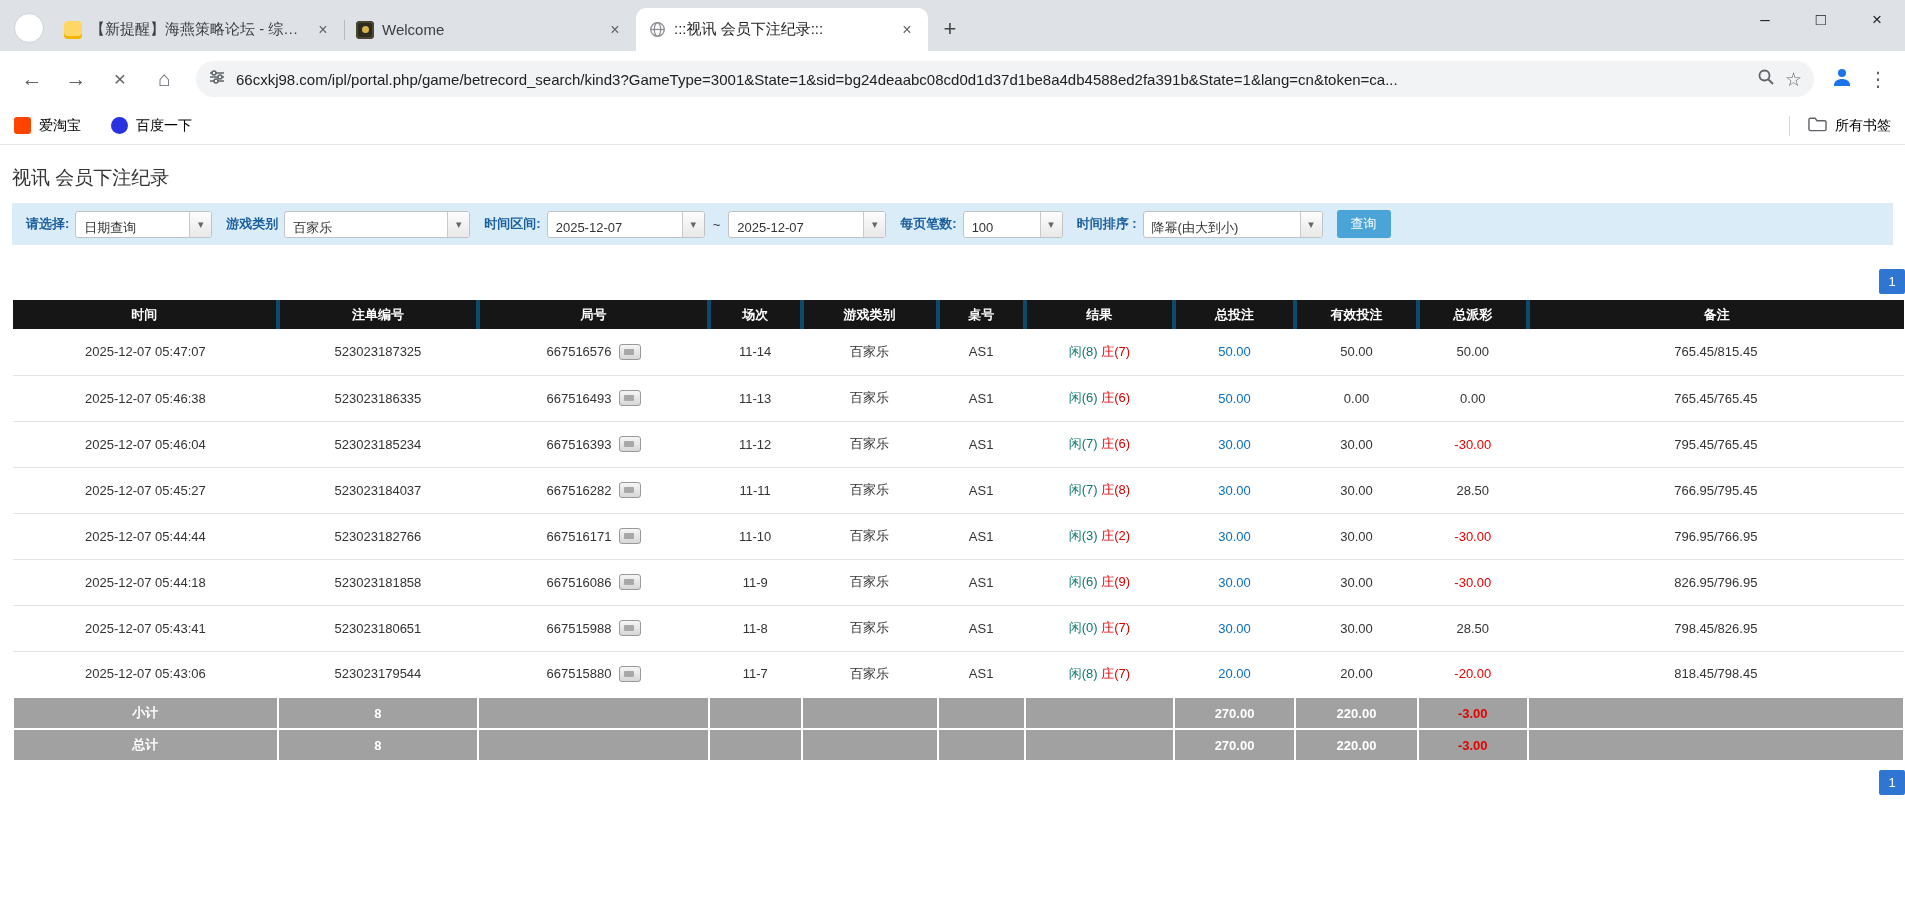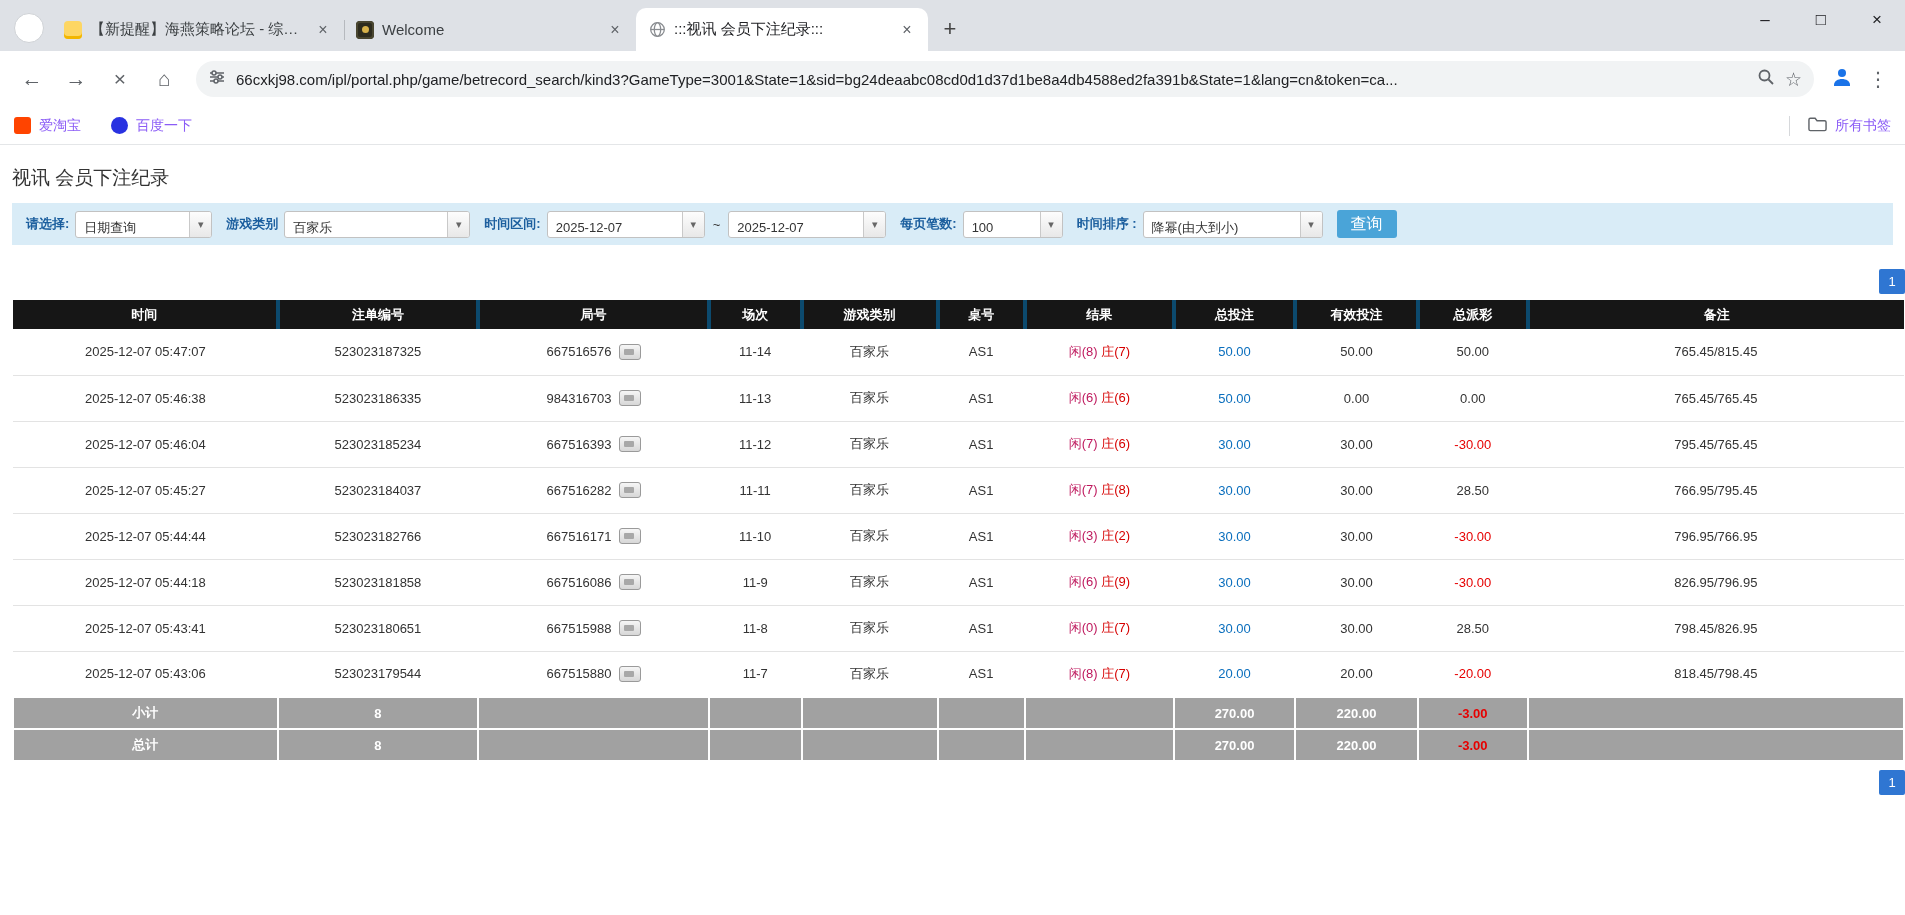--- a/index.html
+++ b/index.html
@@ -24,56 +24,56 @@
   .wc { width:56px; height:40px; display:flex; align-items:center; justify-content:center; font-size:17px; color:#202124; }
 
   .toolbar { height:56px; background:#fff; display:flex; align-items:center; padding:0 12px; gap:4px; }
   .navbtn { width:40px; height:40px; display:flex; align-items:center; justify-content:center; font-size:21px; color:#5f6368; border-radius:50%; }
   .urlbar { flex:1; height:36px; background:#f1f3f4; border-radius:18px; display:flex; align-items:center; padding:0 12px; margin:0 8px; gap:10px; min-width:0; }
   .url-text { flex:1; font-size:15px; color:#202124; white-space:nowrap; overflow:hidden; text-overflow:ellipsis; }
   .staricon { font-size:19px; color:#5f6368; }
   .tb-right { display:flex; align-items:center; gap:14px; padding:0 4px; }
   .menu { font-size:20px; color:#5f6368; letter-spacing:1px; }
 
-  .bookmarksbar { height:38px; background:#fff; border-bottom:1px solid #e4e6e8; display:flex; align-items:center; padding:0 14px; font-size:14px; color:#8b5cf6; }
+  .bookmarksbar { height:38px; background:#fff; border-bottom:1px solid #e4e6e8; display:flex; align-items:center; padding:0 14px; font-size:14px; color:#000000; }
   .bookmark { display:flex; align-items:center; gap:8px; margin-right:30px; }
   .bm-icon { width:17px; height:17px; border-radius:3px; }
   .bm-red { background:#ff4400; }
   .bm-blue { background:#2932e1; border-radius:50%; }
   .bookmarks-right { margin-left:auto; display:flex; align-items:center; gap:8px; }
   .bm-divider { width:1px; height:20px; background:#d6d8db; margin-right:10px; }
 
   
   .page { background:#fff; }
   .page-title { font-size:19px; font-weight:400; color:#333; margin:20px 0 0 12px; }
 
   .filterbar { margin:12px 12px 0 12px; background:#d9ecf7; height:42px; display:flex; align-items:center; padding:0 12px; font-size:13px; }
   .flabel { color:#1b5e9e; font-weight:bold; margin:0 6px 0 14px; white-space:nowrap; }
   .flabel:first-child { margin-left:2px; }
   .select { display:inline-flex; align-items:stretch; height:27px; background:#fff; border:1px solid #c2c2c2; border-radius:3px; overflow:hidden; }
   .sel-text { flex:1; display:flex; align-items:center; padding:16px 8px; color:#333; white-space:nowrap; overflow:hidden; }
   .sel-arrow { width:22px; display:flex; align-items:center; justify-content:center; border-left:1px solid #c9c9c9; background:linear-gradient(#fdfdfd,#e8e8e8); color:#666; font-size:11px; }
   .sel-query { width:137px; } .sel-game { width:186px; } .sel-date { width:158px; }
   .sel-pp { width:100px; } .sel-sort { width:180px; }
   .range-sep { margin:0 8px; color:#333; }
-  .searchbtn { margin-left:14px; height:28px; padding:0 14px; background:#4aa4d8; color:#fff; border:none; border-radius:3px; font-size:16px; font-family:inherit; }
+  .searchbtn { margin-left:14px; height:28px; padding:0 14px; background:#4aa4d8; color:#fff; border:none; border-radius:3px; font-size:13px; font-family:inherit; }
 
   .summarybar { margin:22px 12px 0 12px; background:#d9e8d2; border:1px solid #cfe0c6; height:35px; display:flex; align-items:center; padding:0 12px; font-size:13px; color:#333; }
   .sum-right { margin-left:auto; color:#f00; }
 
   .pagination { text-align:right; margin:24px 0 6px 0; }
   .pagination.bottom { margin:8px 0 0 0; }
   .pagebtn { width:26px; height:25px; background:#2f76d2; color:#fff; border:none; border-radius:2px; font-size:13px; font-family:inherit; }
 
   .bet-table { width:1893px; margin-left:12px; border-collapse:collapse; table-layout:fixed; }
   .bet-table thead th { background:#161616; color:#fff; font-size:13px; font-weight:bold; height:29px; border-right:4px solid #0c4a6e; }
   .bet-table thead th:last-child { border-right:none; }
   .bet-table tbody td { height:46px; text-align:center; font-size:13px; color:#333; border-bottom:1px solid #e3e3e3; background:#fff; }
   .bet-link { color:#0a6ebd; cursor:pointer; }
-  .res-player { color:#be185d; }
+  .res-player { color:#0f766e; }
   .res-banker { color:#d60000; }
   .neg { color:#e60000 !important; }
   .round-no { vertical-align:middle; }
   .replay-icon { display:inline-block; width:22px; height:16px; margin-left:7px; vertical-align:middle;
     border:1px solid #9a9a9a; border-radius:3px; background:linear-gradient(#f6f6f6,#d7d7d7); position:relative; }
   .replay-icon::after { content:""; position:absolute; left:4px; top:4px; width:10px; height:6px; background:#a8a8a8; border-radius:1px; }
   .bet-table tfoot td { background:#a1a1a1; color:#fff; font-size:13px; font-weight:bold; height:32px; text-align:center; border:2px solid #fff; }
   .bet-table tfoot td.neg { color:#d60000; }
 </style>
 </head>
@@ -259,21 +259,21 @@
           <td>AS1</td>
           <td><span class="res-player">闲(8)</span> <span class="res-banker">庄(7)</span></td>
           <td><span class="bet-link">50.00</span></td>
           <td>50.00</td>
           <td class="">50.00</td>
           <td>765.45/815.45</td>
         </tr>
         <tr>
           <td>2025-12-07 05:46:38</td>
           <td>523023186335</td>
-          <td><span class="round-no">984316703</span><span class="replay-icon"></span></td>
+          <td><span class="round-no">667516493</span><span class="replay-icon"></span></td>
           <td>11-13</td>
           <td>百家乐</td>
           <td>AS1</td>
           <td><span class="res-player">闲(6)</span> <span class="res-banker">庄(6)</span></td>
           <td><span class="bet-link">50.00</span></td>
           <td>0.00</td>
           <td class="">0.00</td>
           <td>765.45/765.45</td>
         </tr>
         <tr>

